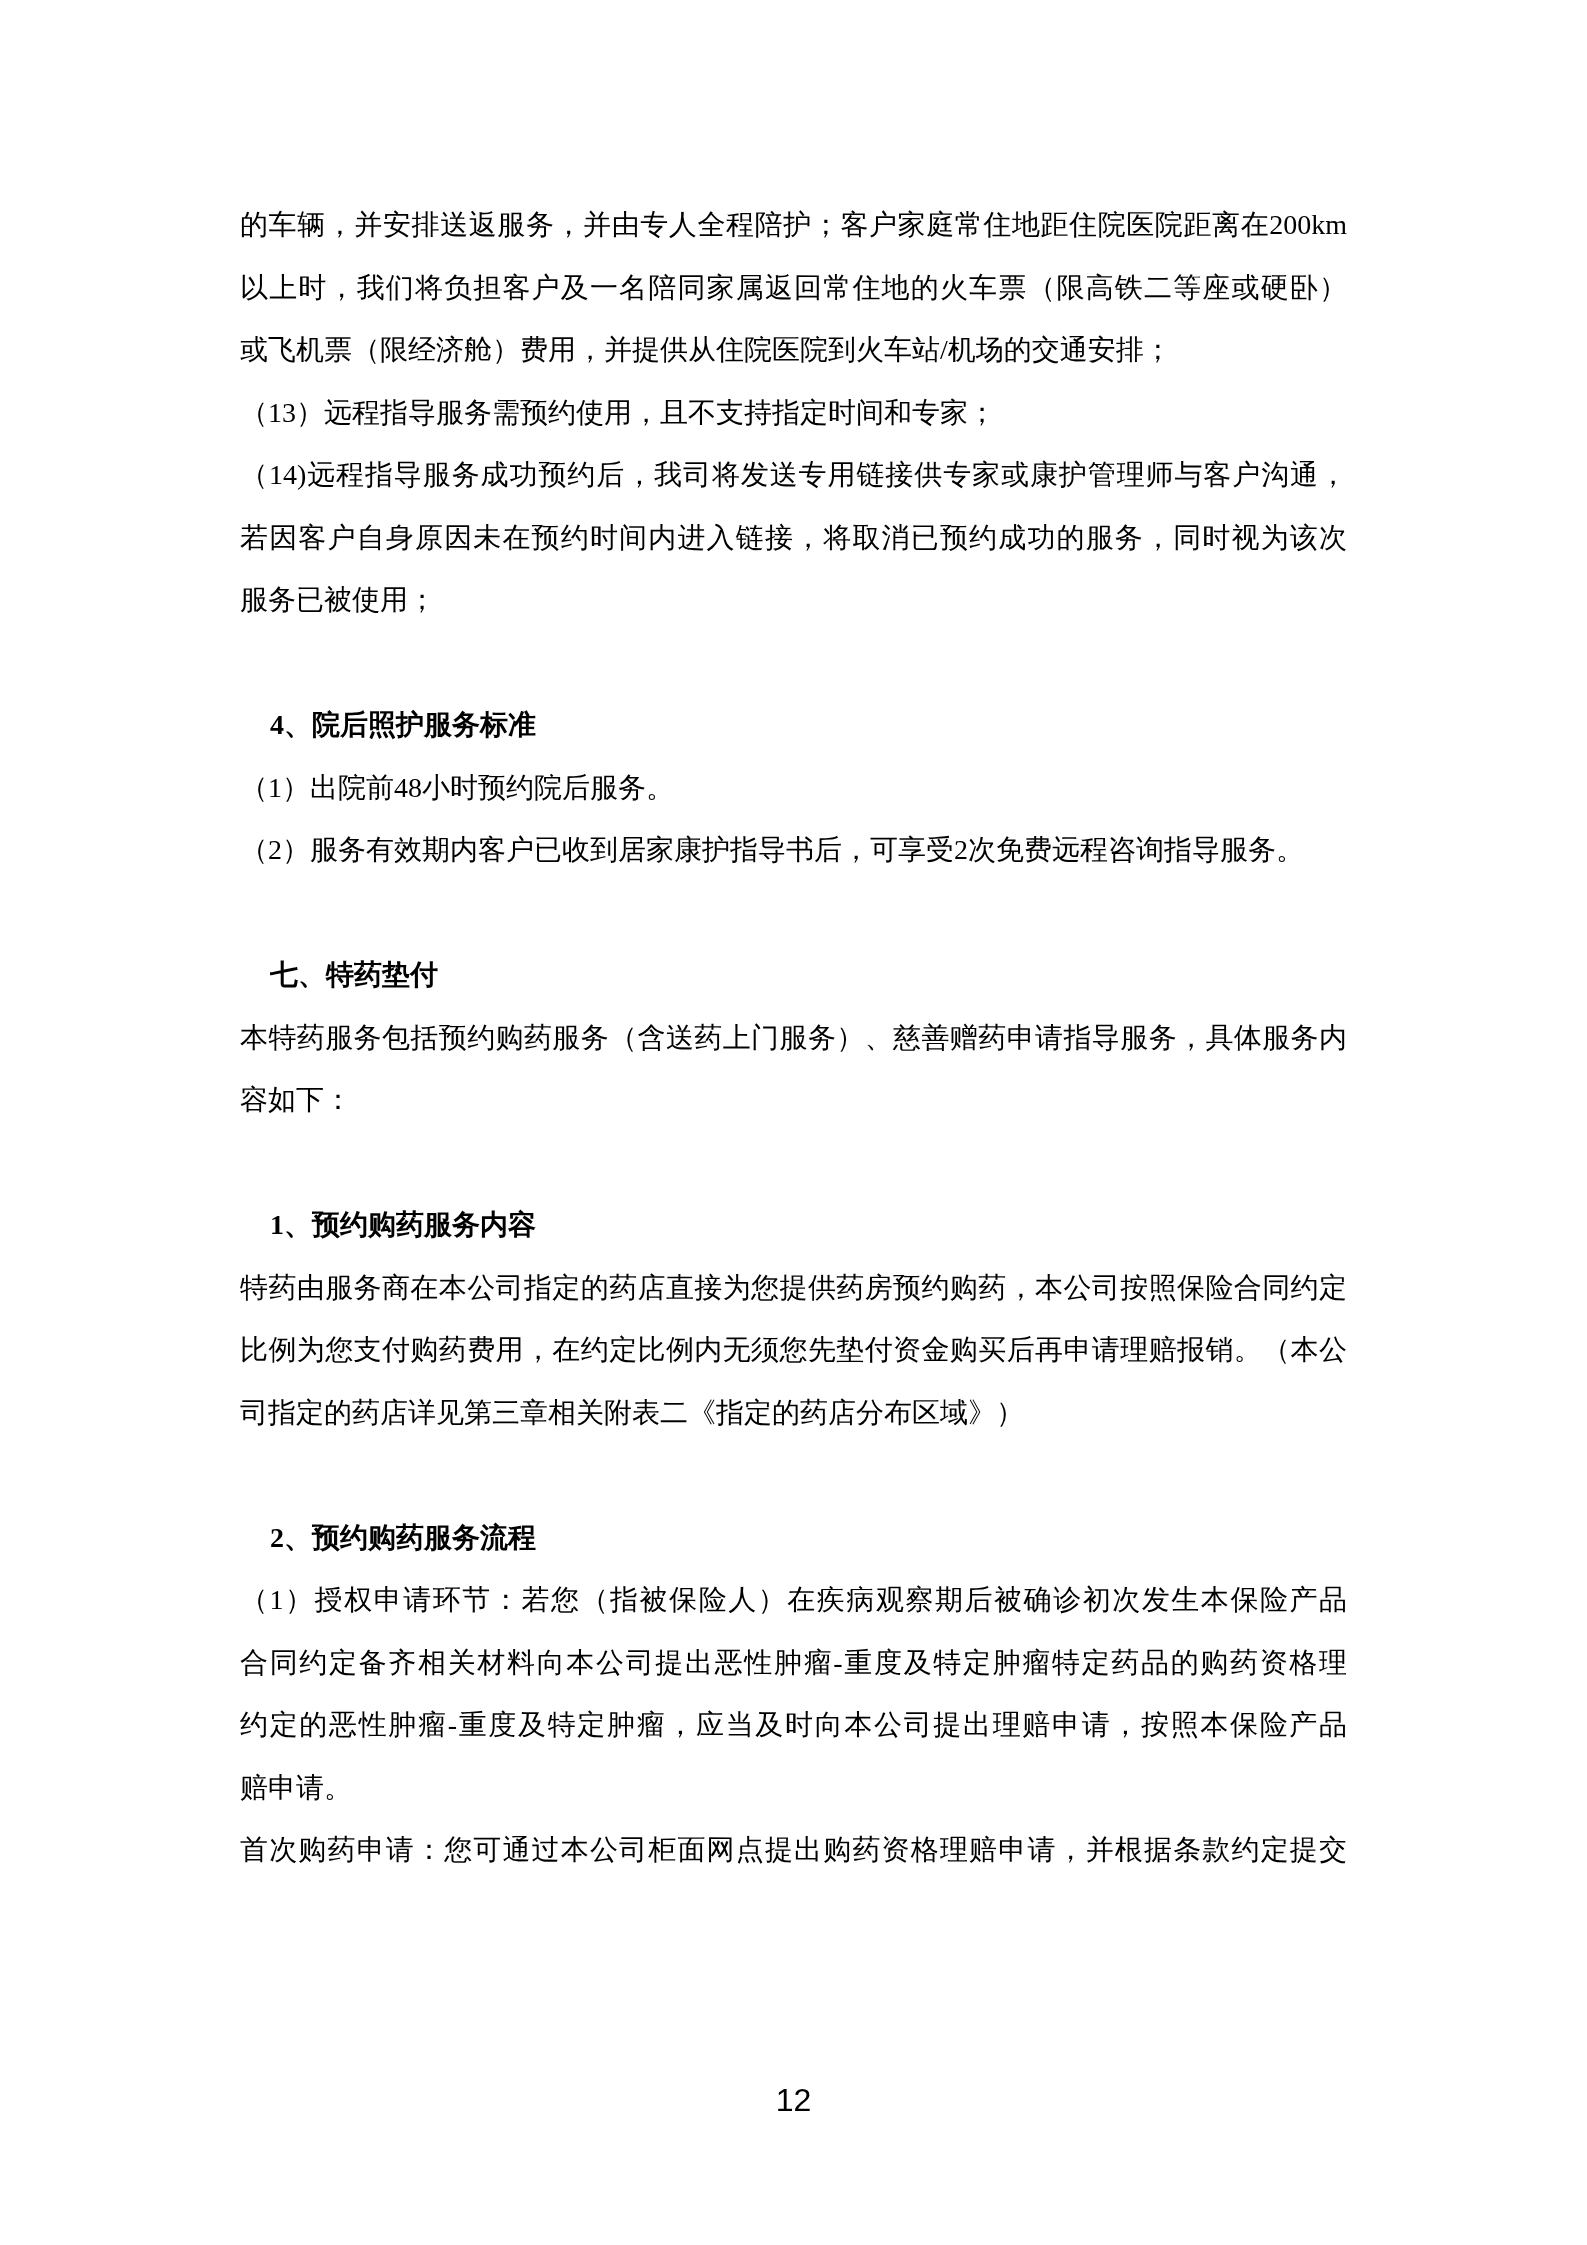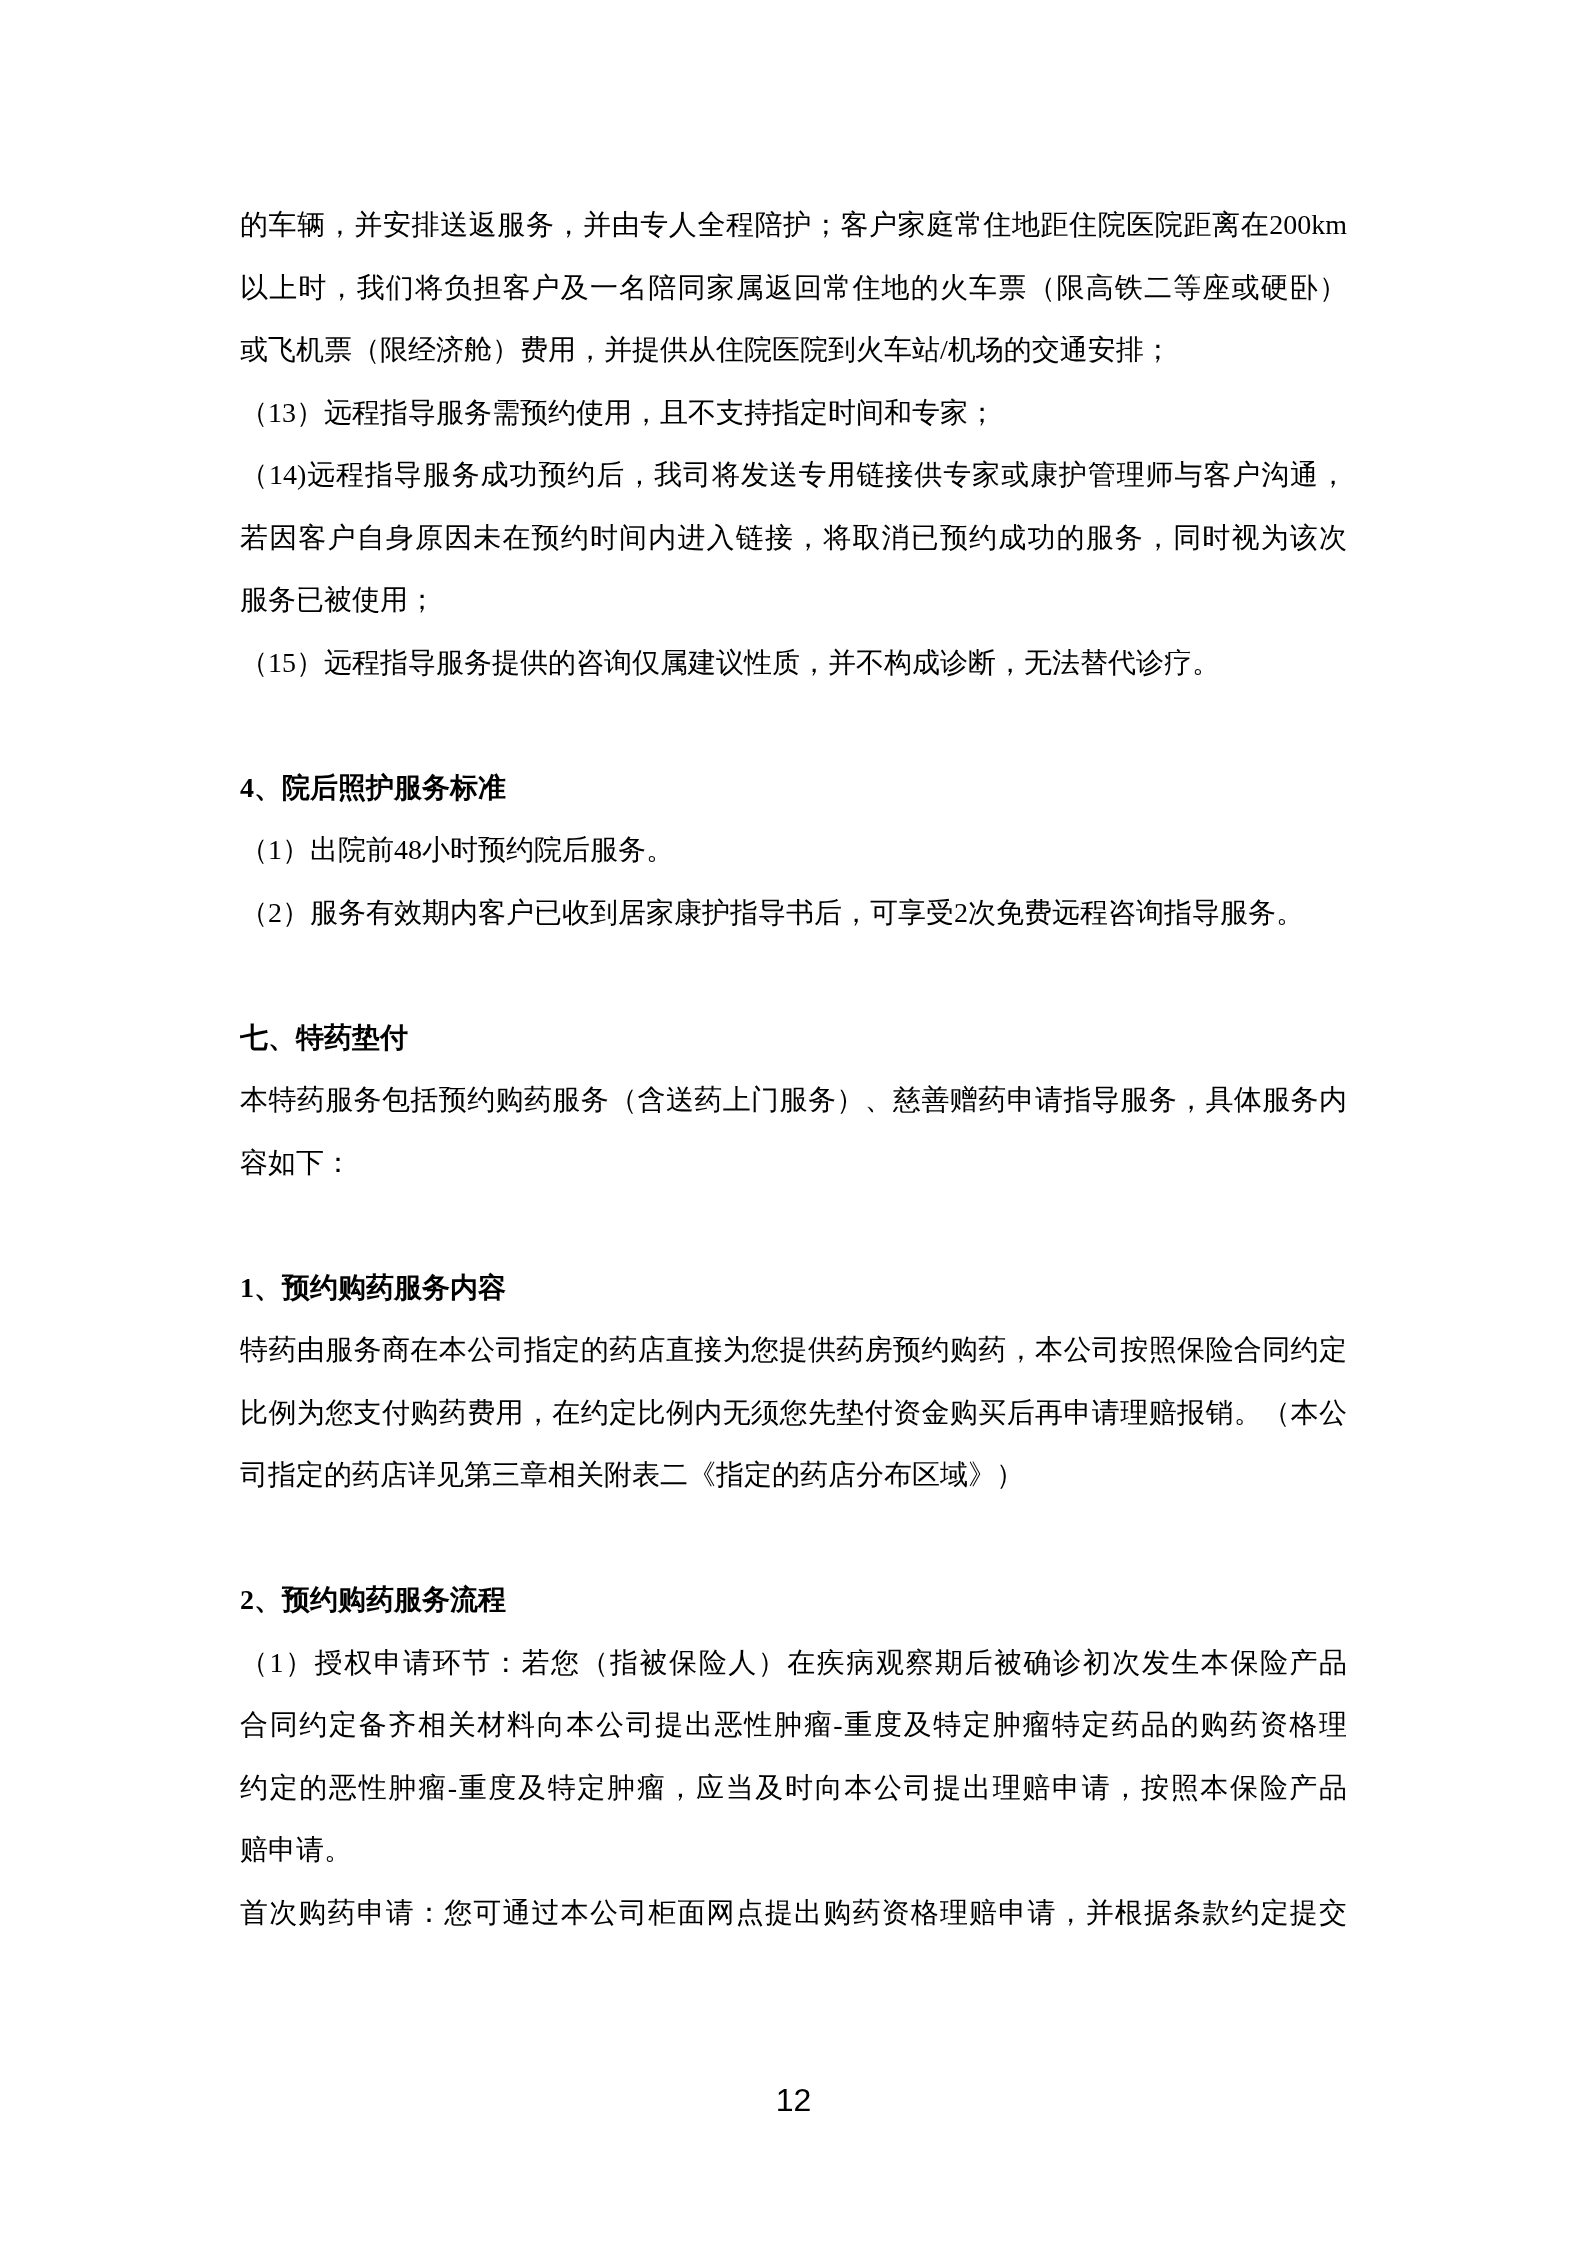--- a/index.html
+++ b/index.html
@@ -29,20 +29,21 @@
     letter-spacing: 0;
     overflow: hidden;
   }
   .line.justify {
     text-align: justify;
     text-align-last: justify;
     text-justify: inter-character;
   }
   .line.bold {
     font-weight: bold;
+    margin-left: 30px;
   }
   .line.blank {
     
   }
   .footer {
     position: absolute;
     top: 2086px;
     left: 0;
     width: 100%;
     text-align: center;
@@ -57,21 +58,20 @@
 
 <div class="page">
   <div class="content" id="doc-content">
       <div class="line justify">的车辆，并安排送返服务，并由专人全程陪护；客户家庭常住地距住院医院距离在200km</div>
       <div class="line justify">以上时，我们将负担客户及一名陪同家属返回常住地的火车票（限高铁二等座或硬卧）</div>
       <div class="line">或飞机票（限经济舱）费用，并提供从住院医院到火车站/机场的交通安排；</div>
       <div class="line">（13）远程指导服务需预约使用，且不支持指定时间和专家；</div>
       <div class="line justify">（14)远程指导服务成功预约后，我司将发送专用链接供专家或康护管理师与客户沟通，</div>
       <div class="line justify">若因客户自身原因未在预约时间内进入链接，将取消已预约成功的服务，同时视为该次</div>
       <div class="line">服务已被使用；</div>
-      <div class="line">（15）远程指导服务提供的咨询仅属建议性质，并不构成诊断，无法替代诊疗。</div>
       <div class="line blank"></div>
       <div class="line bold">4、院后照护服务标准</div>
       <div class="line">（1）出院前48小时预约院后服务。</div>
       <div class="line">（2）服务有效期内客户已收到居家康护指导书后，可享受2次免费远程咨询指导服务。</div>
       <div class="line blank"></div>
       <div class="line bold">七、特药垫付</div>
       <div class="line justify">本特药服务包括预约购药服务（含送药上门服务）、慈善赠药申请指导服务，具体服务内</div>
       <div class="line">容如下：</div>
       <div class="line blank"></div>
       <div class="line bold">1、预约购药服务内容</div>

